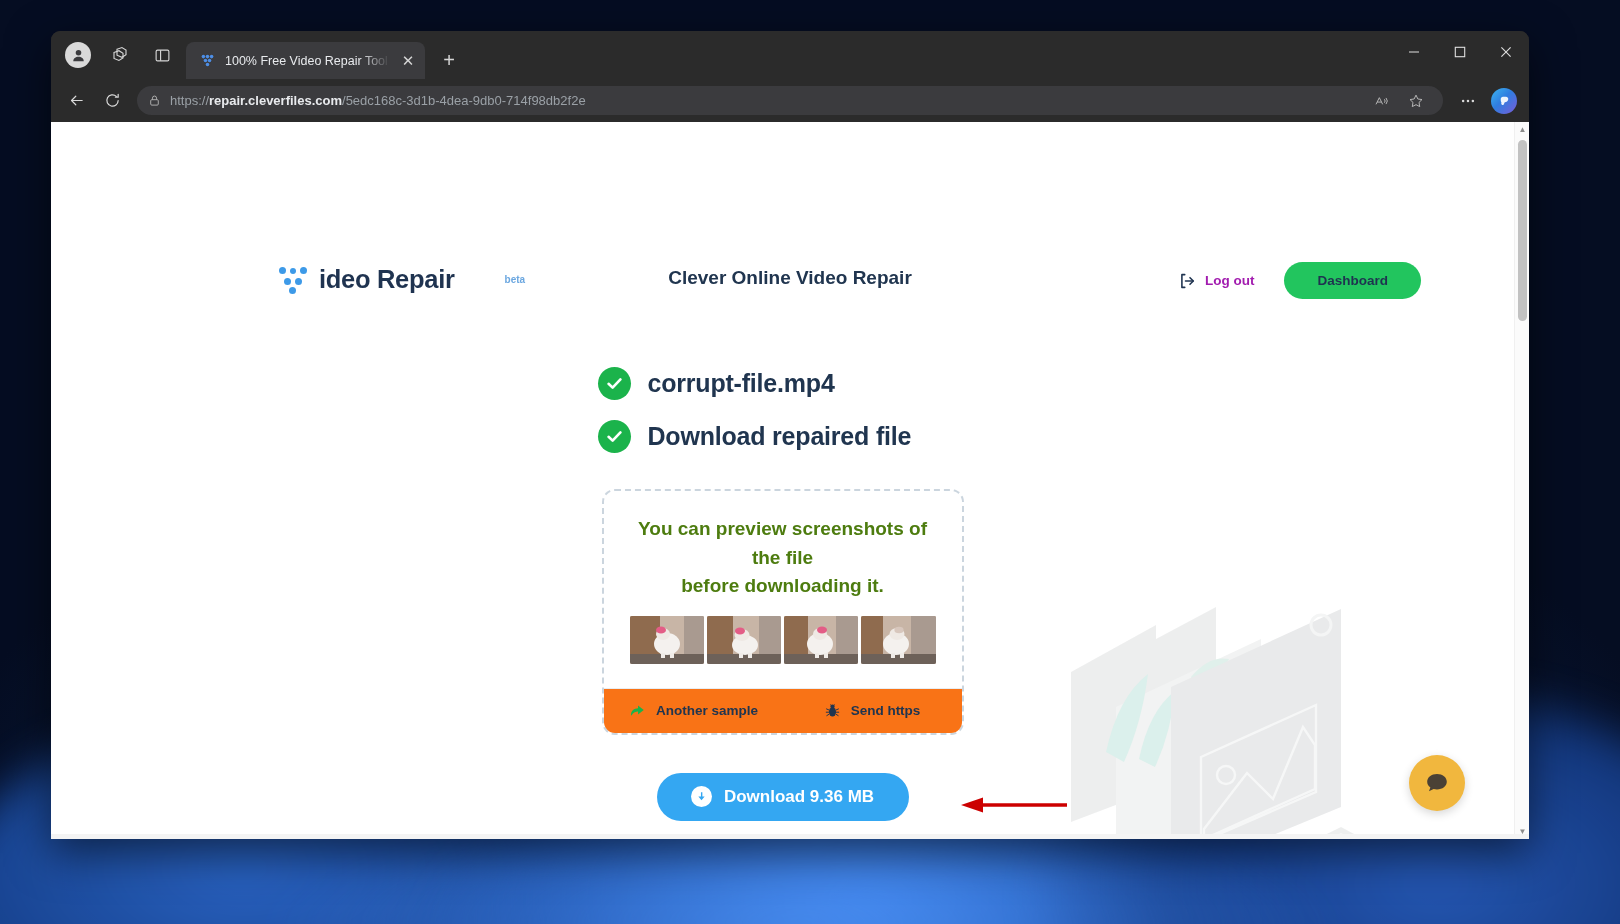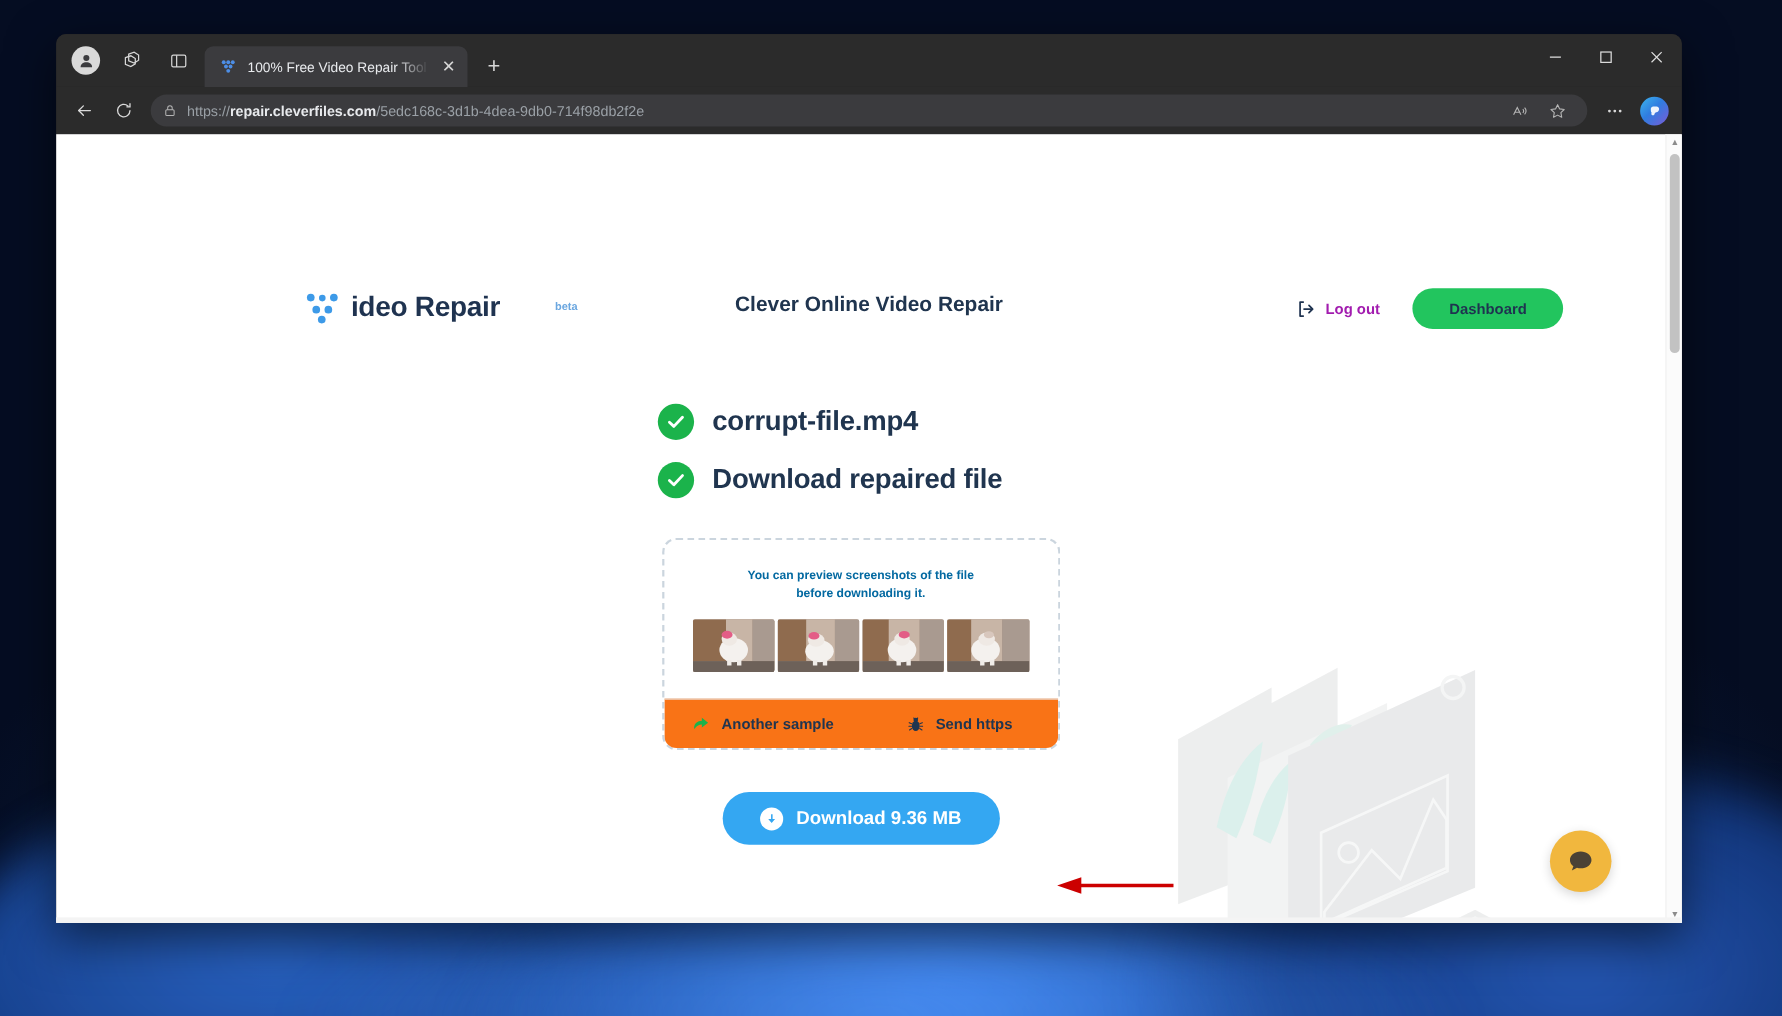--- a/index.html
+++ b/index.html
@@ -249,21 +249,21 @@
     margin-top: 16px;
     width: 362px;
     border: 2px dashed #cbd5de;
     border-radius: 13px;
     background: #fff;
     overflow: hidden;
   }
   .preview-msg {
     padding: 24px 30px 15px;
     text-align: center;
-    font-size: 11px; font-weight: 700; color: #0369a1;
+    font-size: 19px; font-weight: 700; color: #4d7c0f;
     line-height: 1.5;
   }
   .thumbs {
     display: flex; gap: 3px;
     padding: 0 26px 24px;
     justify-content: center;
   }
   .thumb {
     width: 75px; height: 48px;
     border-radius: 2px;

